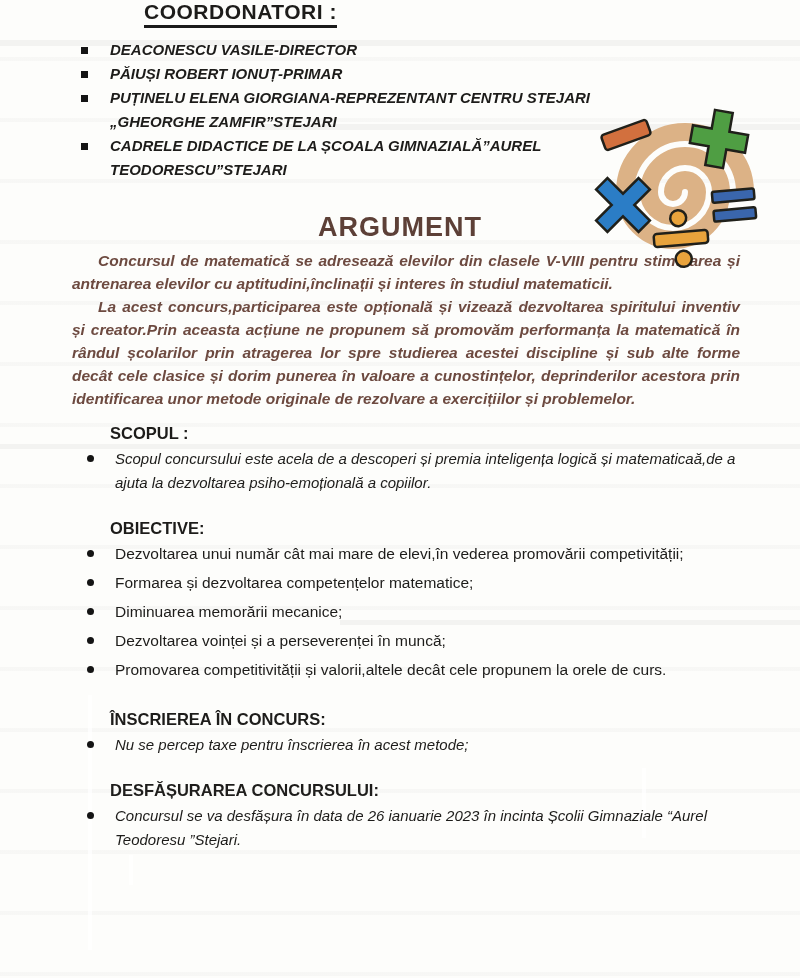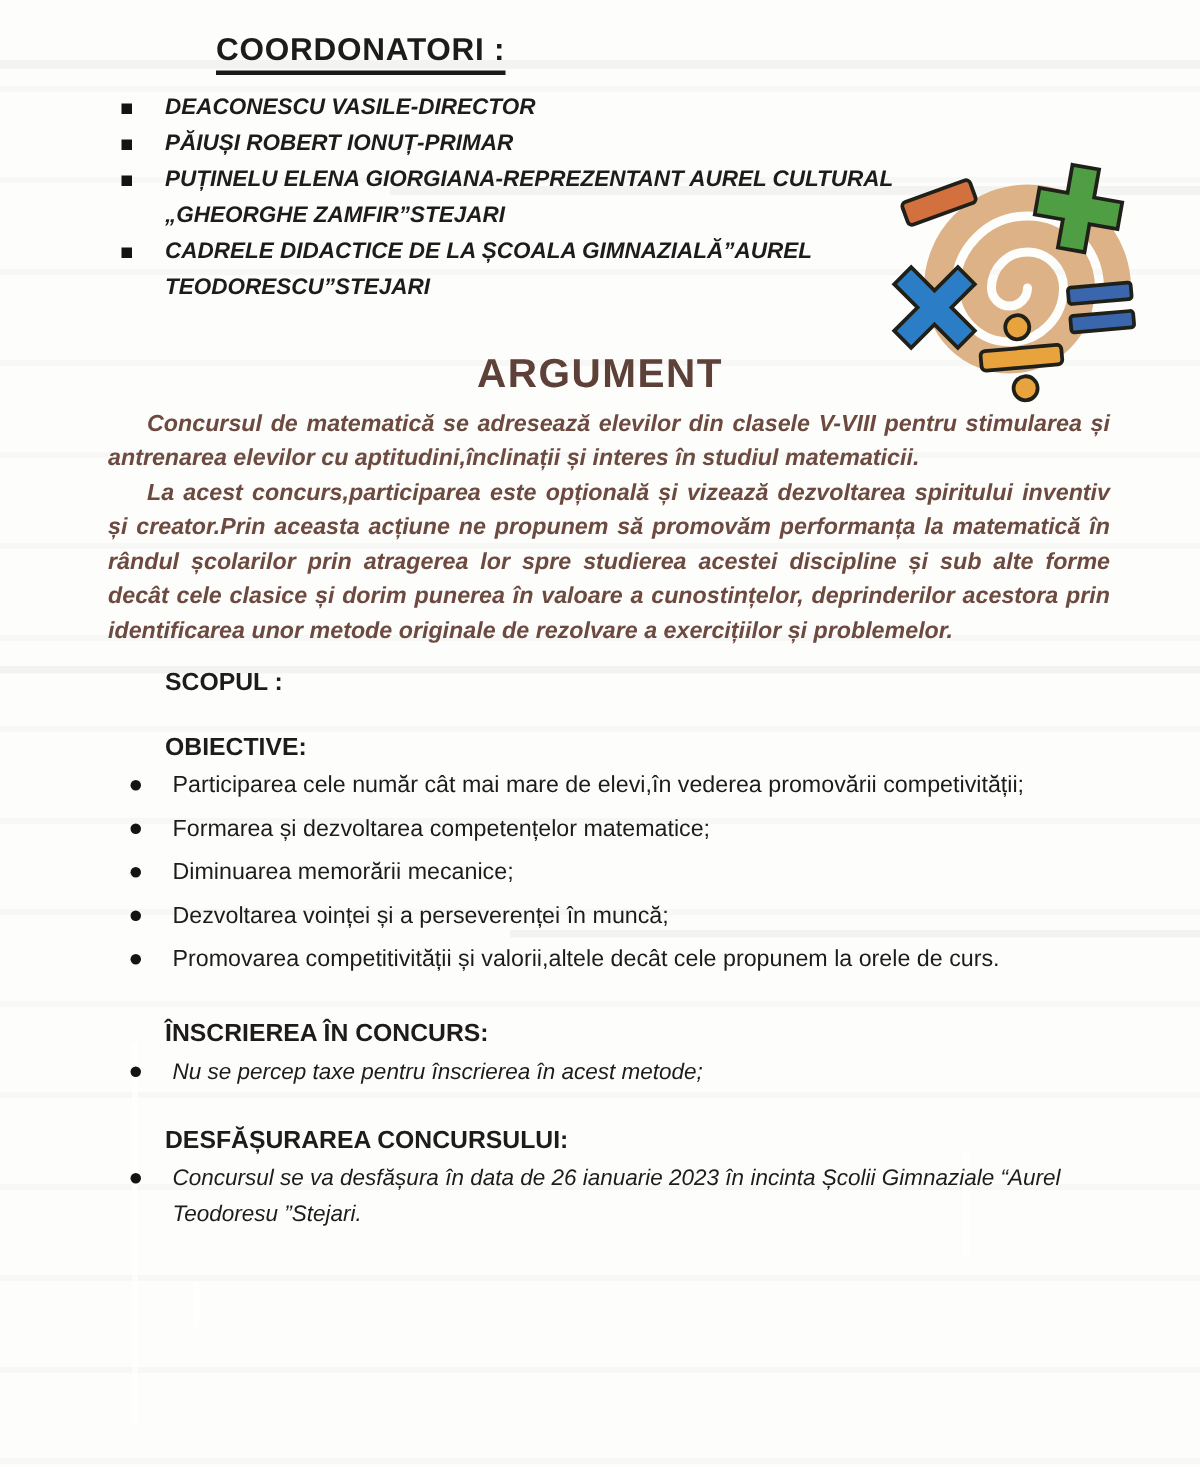--- a/index.html
+++ b/index.html
@@ -12,21 +12,21 @@
   .page{position:absolute;inset:0;}
   
   .page::before{
     content:"";position:absolute;inset:0;pointer-events:none;
     background:repeating-linear-gradient(180deg,rgba(0,0,0,0) 0 57px,rgba(120,120,120,.045) 57px 61px);
   }
   .streak-h{position:absolute;pointer-events:none;background:rgba(130,130,130,.08);}
   .streak-v{position:absolute;pointer-events:none;background:rgba(255,255,255,.75);}
 
   
-  .coordinators{padding-top:22px;margin-left:78px;width:560px;}
+  .coordinators{margin-left:78px;width:560px;}
   .coord-title{
     margin:0 0 8px 66px;display:inline-block;
     font-size:21px;font-weight:bold;letter-spacing:.5px;
     border-bottom:3px solid #1a1a1a;padding-bottom:1px;
   }
   .coord-list{list-style:none;margin:2px 0 0;padding:0;max-width:520px;}
   .coord-item{
     position:relative;padding-left:32px;
     font-style:italic;font-weight:bold;font-size:15px;line-height:24px;
   }
@@ -79,21 +79,21 @@
   <div class="streak-v" style="left:129px;top:855px;width:4px;height:30px;"></div>
 
   <section class="coordinators">
     <h2 class="coord-title">COORDONATORI :</h2>
     <ul class="coord-list">
 
         <li class="coord-item"><span>DEACONESCU VASILE-DIRECTOR</span></li>
 
         <li class="coord-item"><span>PĂIUȘI ROBERT IONUȚ-PRIMAR</span></li>
 
-        <li class="coord-item"><span>PUȚINELU ELENA GIORGIANA-REPREZENTANT AUREL CULTURAL „GHEORGHE ZAMFIR”STEJARI</span></li>
+        <li class="coord-item"><span>PUȚINELU ELENA GIORGIANA-REPREZENTANT CENTRU STEJARI „GHEORGHE ZAMFIR”STEJARI</span></li>
 
         <li class="coord-item"><span>CADRELE DIDACTICE DE LA ȘCOALA GIMNAZIALĂ”AUREL TEODORESCU”STEJARI</span></li>
       </ul>
   </section>
 
   <div class="illustration">
     <svg width="188" height="162" viewBox="0 0 188 162">
       <g transform="scale(1.5) translate(-42,-34)">
         <path d="M100 90 a8 8 0 1 1 16 0 a16 16 0 1 1 -32 0 a24 24 0 1 1 48 0 a32 32 0 1 1 -64 0 a40 40 0 1 1 80 0" fill="none" stroke="#dcb286" stroke-width="12" stroke-linecap="round"></path>
       </g>
@@ -117,27 +117,31 @@
       </g>
     </svg>
   </div>
 
   <h1 class="argument-title">ARGUMENT</h1>
   <p class="arg-p">Concursul de matematică se adresează elevilor din clasele  V-VIII pentru stimularea și antrenarea elevilor cu aptitudini,înclinații și interes în studiul matematicii.</p>
   <p class="arg-p">La acest concurs,participarea este opțională și vizează dezvoltarea spiritului inventiv și creator.Prin aceasta acțiune ne propunem să promovăm performanța la matematică în rândul școlarilor prin atragerea lor spre studierea acestei discipline și sub alte forme decât cele clasice și dorim punerea în valoare a cunostințelor, deprinderilor acestora prin identificarea unor metode originale de rezolvare a exercițiilor și problemelor.</p>
 
   <section class="doc-section sec-scopul">
     <h3 class="sec-title">SCOPUL :</h3>
+    <ul class="bullets italic-bullets">
+
+        <li class="bullet"><span class="b-text">Scopul concursului este acela de a descoperi și premia inteligența logică și matematicaă,de a ajuta la dezvoltarea psiho-emoțională a copiilor.</span></li>
+      </ul>
   </section>
 
   <section class="doc-section sec-obiective">
     <h3 class="sec-title">OBIECTIVE:</h3>
     <ul class="bullets plain-bullets">
 
-        <li class="bullet"><span class="b-text">Participarea cele număr cât mai mare de elevi,în vederea promovării competivității;</span></li>
+        <li class="bullet"><span class="b-text">Dezvoltarea unui număr cât mai mare de elevi,în vederea promovării competivității;</span></li>
 
         <li class="bullet"><span class="b-text">Formarea și dezvoltarea competențelor matematice;</span></li>
 
         <li class="bullet"><span class="b-text">Diminuarea memorării mecanice;</span></li>
 
         <li class="bullet"><span class="b-text">Dezvoltarea voinței și a perseverenței în muncă;</span></li>
 
         <li class="bullet"><span class="b-text">Promovarea competitivității și valorii,altele decât cele propunem la orele de curs.</span></li>
       </ul>
   </section>

